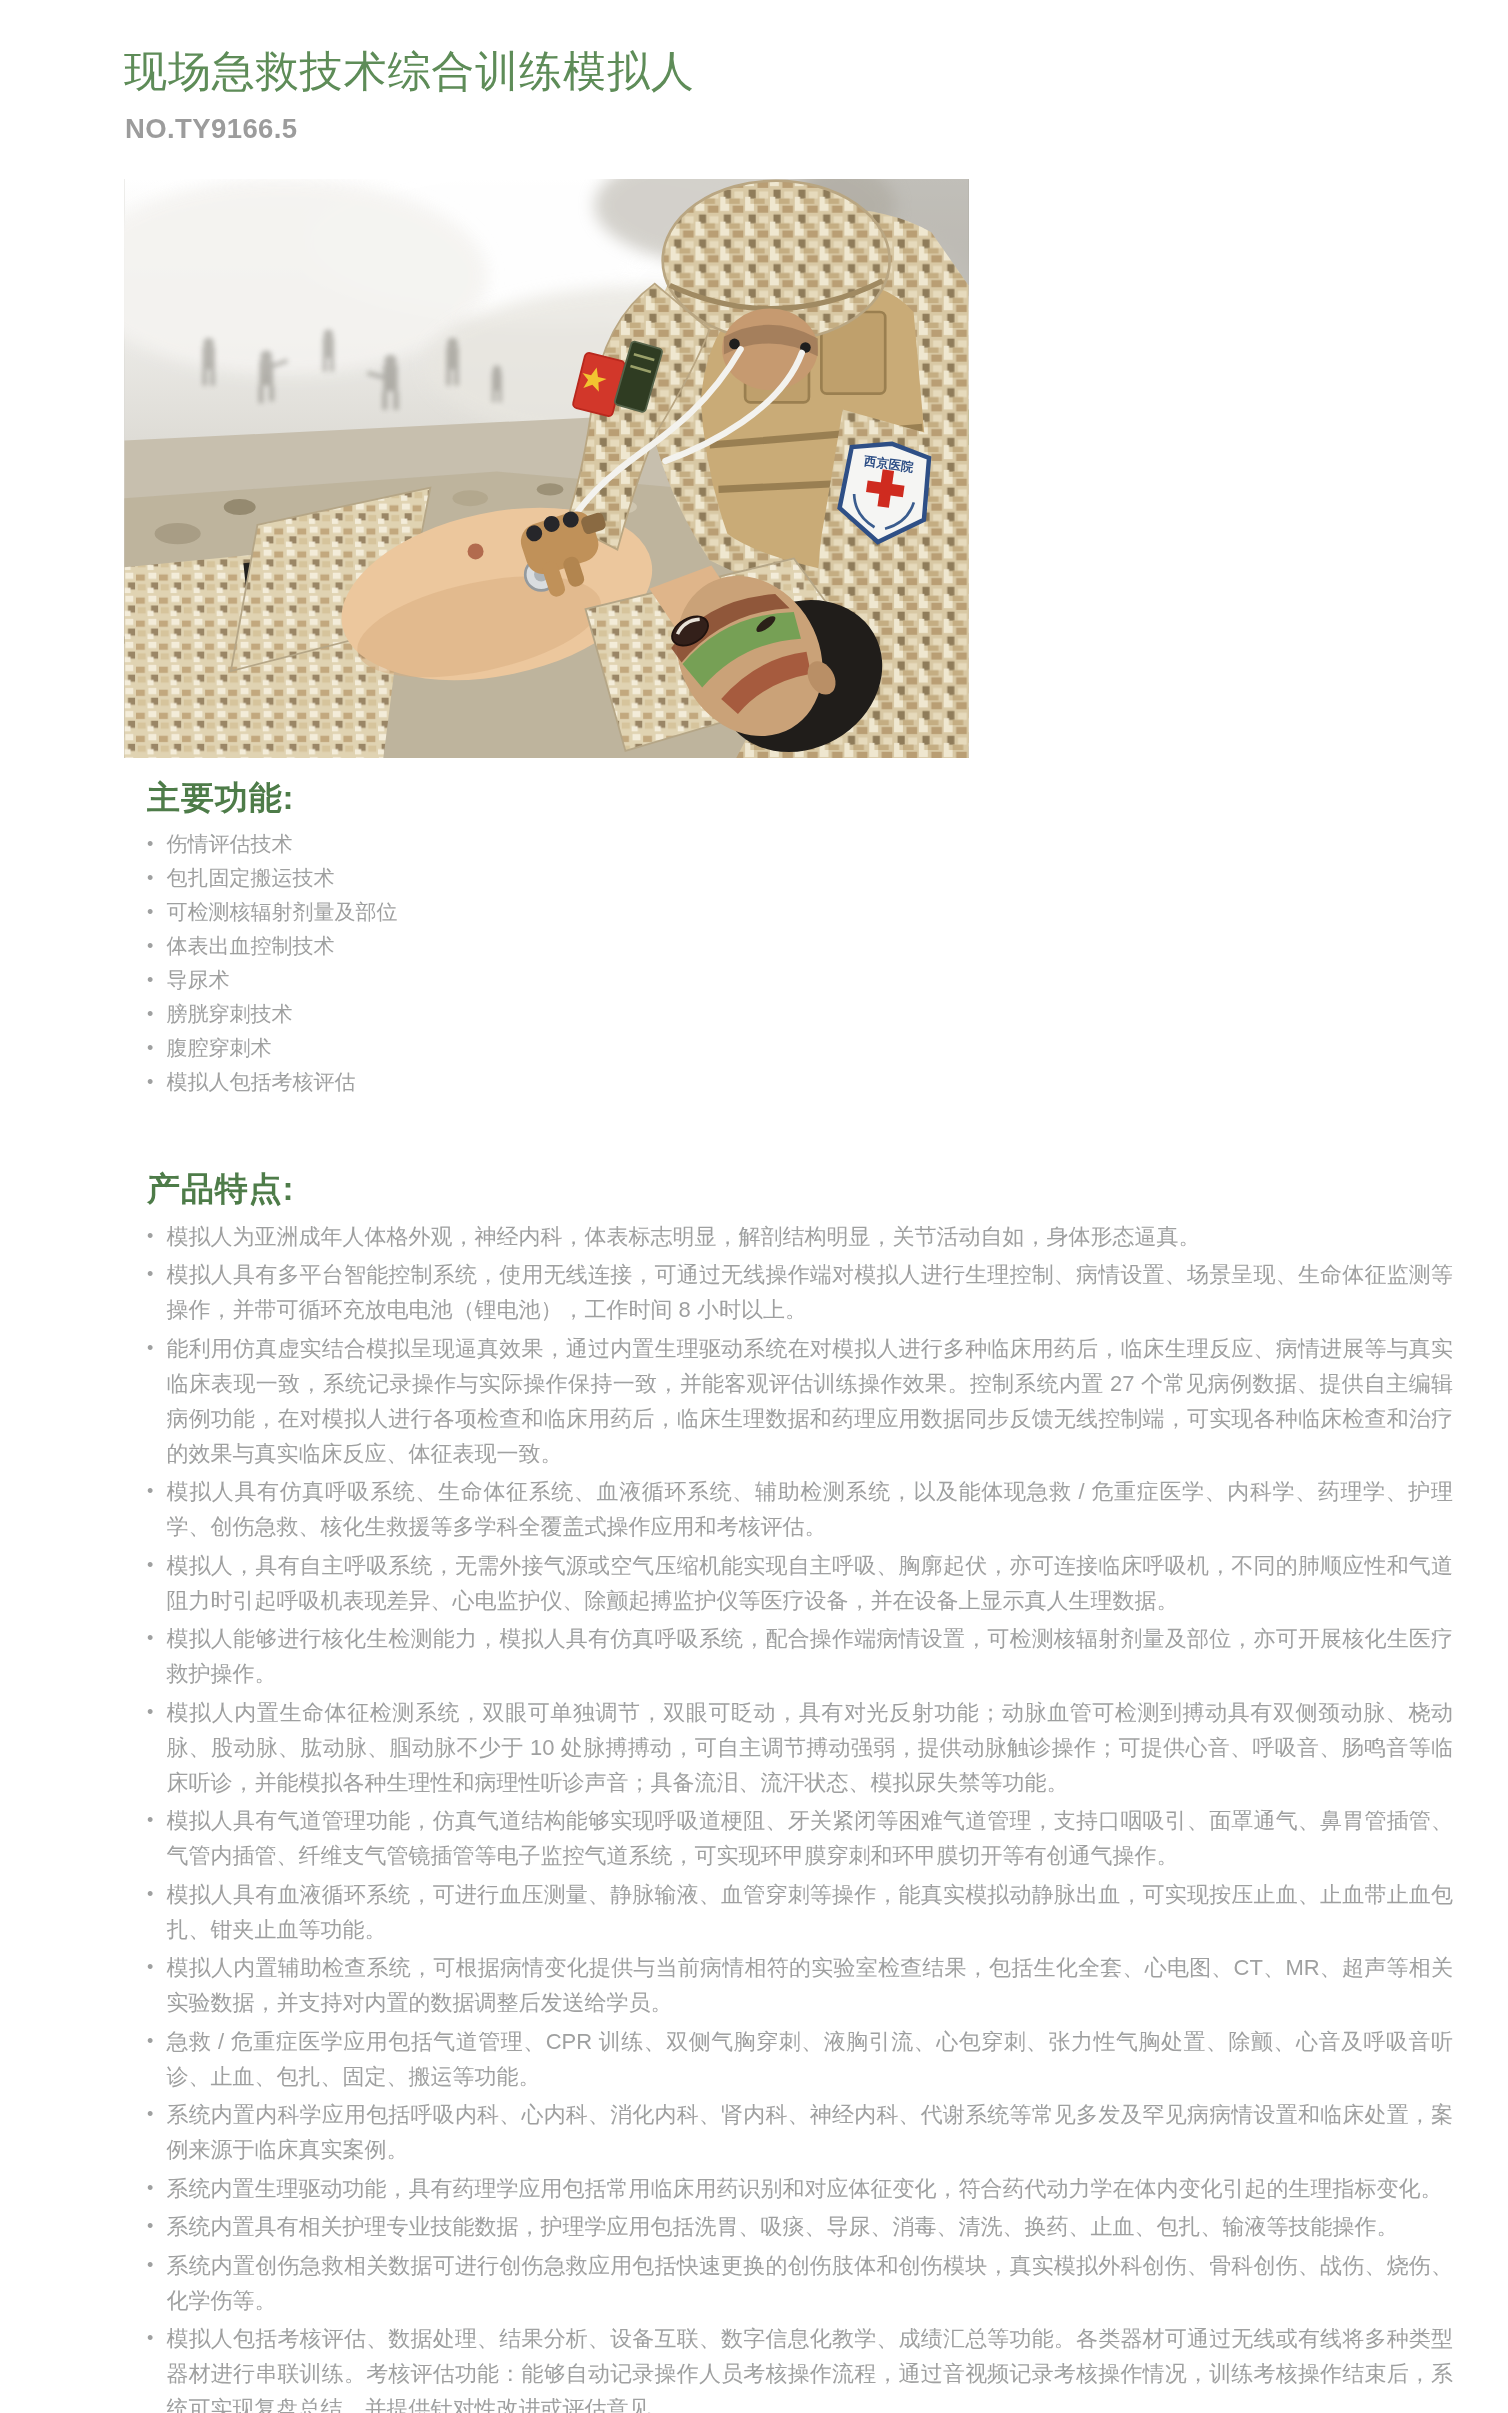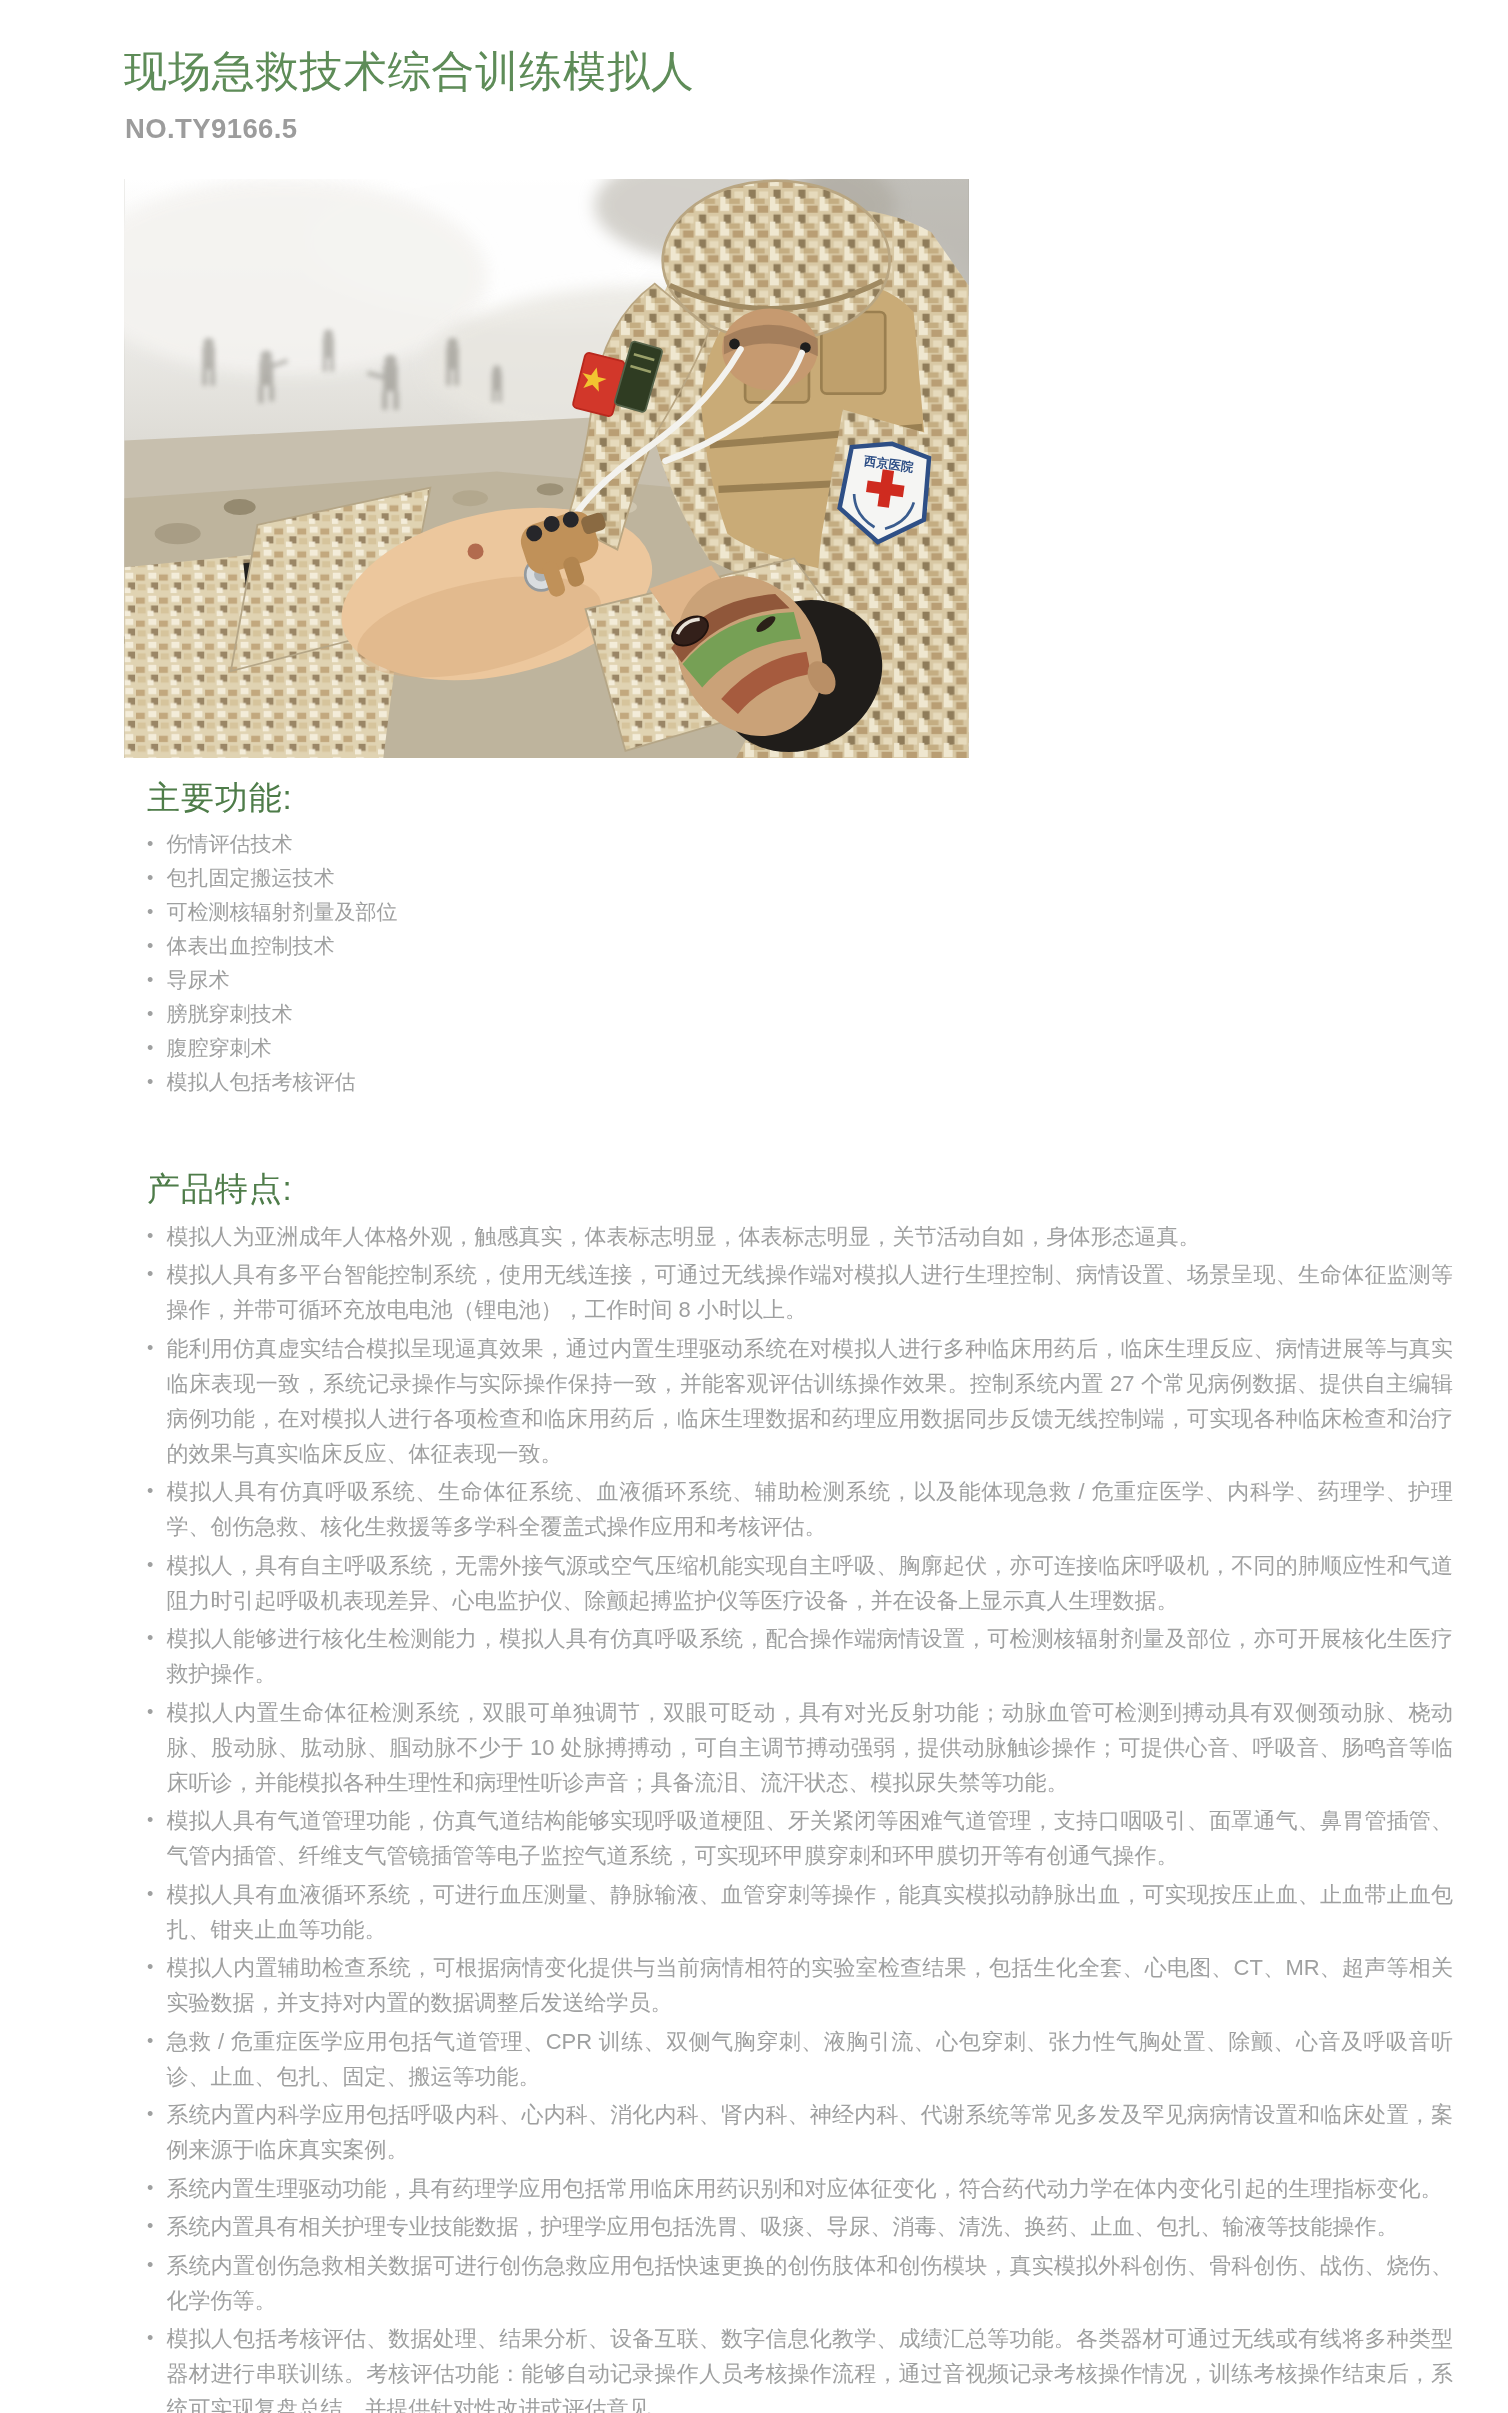--- a/index.html
+++ b/index.html
@@ -25,21 +25,21 @@
     font-size:27.5px;line-height:30px;font-weight:700;
     color:var(--model-gray,#9C9C9C);letter-spacing:0.4px;
   }
   figure.hero{
     margin:35px 0 0 124px;padding:0;
     width:845px;height:579px;overflow:hidden;background:#d9d8d3;
   }
   figure.hero svg{display:block;width:845px;height:579px;}
   h2.sec{
     margin:21px 0 0 147px;
-    font-size:33px;line-height:37px;font-weight:400;
+    font-size:33px;line-height:37px;font-weight:700;
     color:var(--heading-green,#4E7C49);letter-spacing:0.9px;
   }
   h2.sec.features{margin-top:71px;}
   ul.blist{list-style:none;margin:10.6px 0 0 147px;padding:0;}
   ul.blist li{display:flex;align-items:flex-start;color:var(--text-gray,#9FA0A0);}
   ul.blist .dot{
     flex:0 0 19.5px;color:var(--text-gray,#9FA0A0);
     font-size:18px;line-height:inherit;
   }
   ul.main-list{margin-top:10.6px;}
@@ -284,21 +284,21 @@
           <span class="txt">模拟人包括考核评估</span>
         </li>
       </ul>
   </section>
 
   <section>
     <h2 class="sec features">产品特点:</h2>
     <ul class="blist features-list">
         <li>
           <span class="dot">•</span>
-          <span class="txt">模拟人为亚洲成年人体格外观，触感真实，体表标志明显，体表标志明显，关节活动自如，身体形态逼真。</span>
+          <span class="txt">模拟人为亚洲成年人体格外观，神经内科，体表标志明显，解剖结构明显，关节活动自如，身体形态逼真。</span>
         </li>
         <li>
           <span class="dot">•</span>
           <span class="txt">模拟人具有多平台智能控制系统，使用无线连接，可通过无线操作端对模拟人进行生理控制、病情设置、场景呈现、生命体征监测等操作，并带可循环充放电电池（锂电池），工作时间 8 小时以上。</span>
         </li>
         <li>
           <span class="dot">•</span>
           <span class="txt">能利用仿真虚实结合模拟呈现逼真效果，通过内置生理驱动系统在对模拟人进行多种临床用药后，临床生理反应、病情进展等与真实临床表现一致，系统记录操作与实际操作保持一致，并能客观评估训练操作效果。控制系统内置 27 个常见病例数据、提供自主编辑病例功能，在对模拟人进行各项检查和临床用药后，临床生理数据和药理应用数据同步反馈无线控制端，可实现各种临床检查和治疗的效果与真实临床反应、体征表现一致。</span>
         </li>
         <li>

